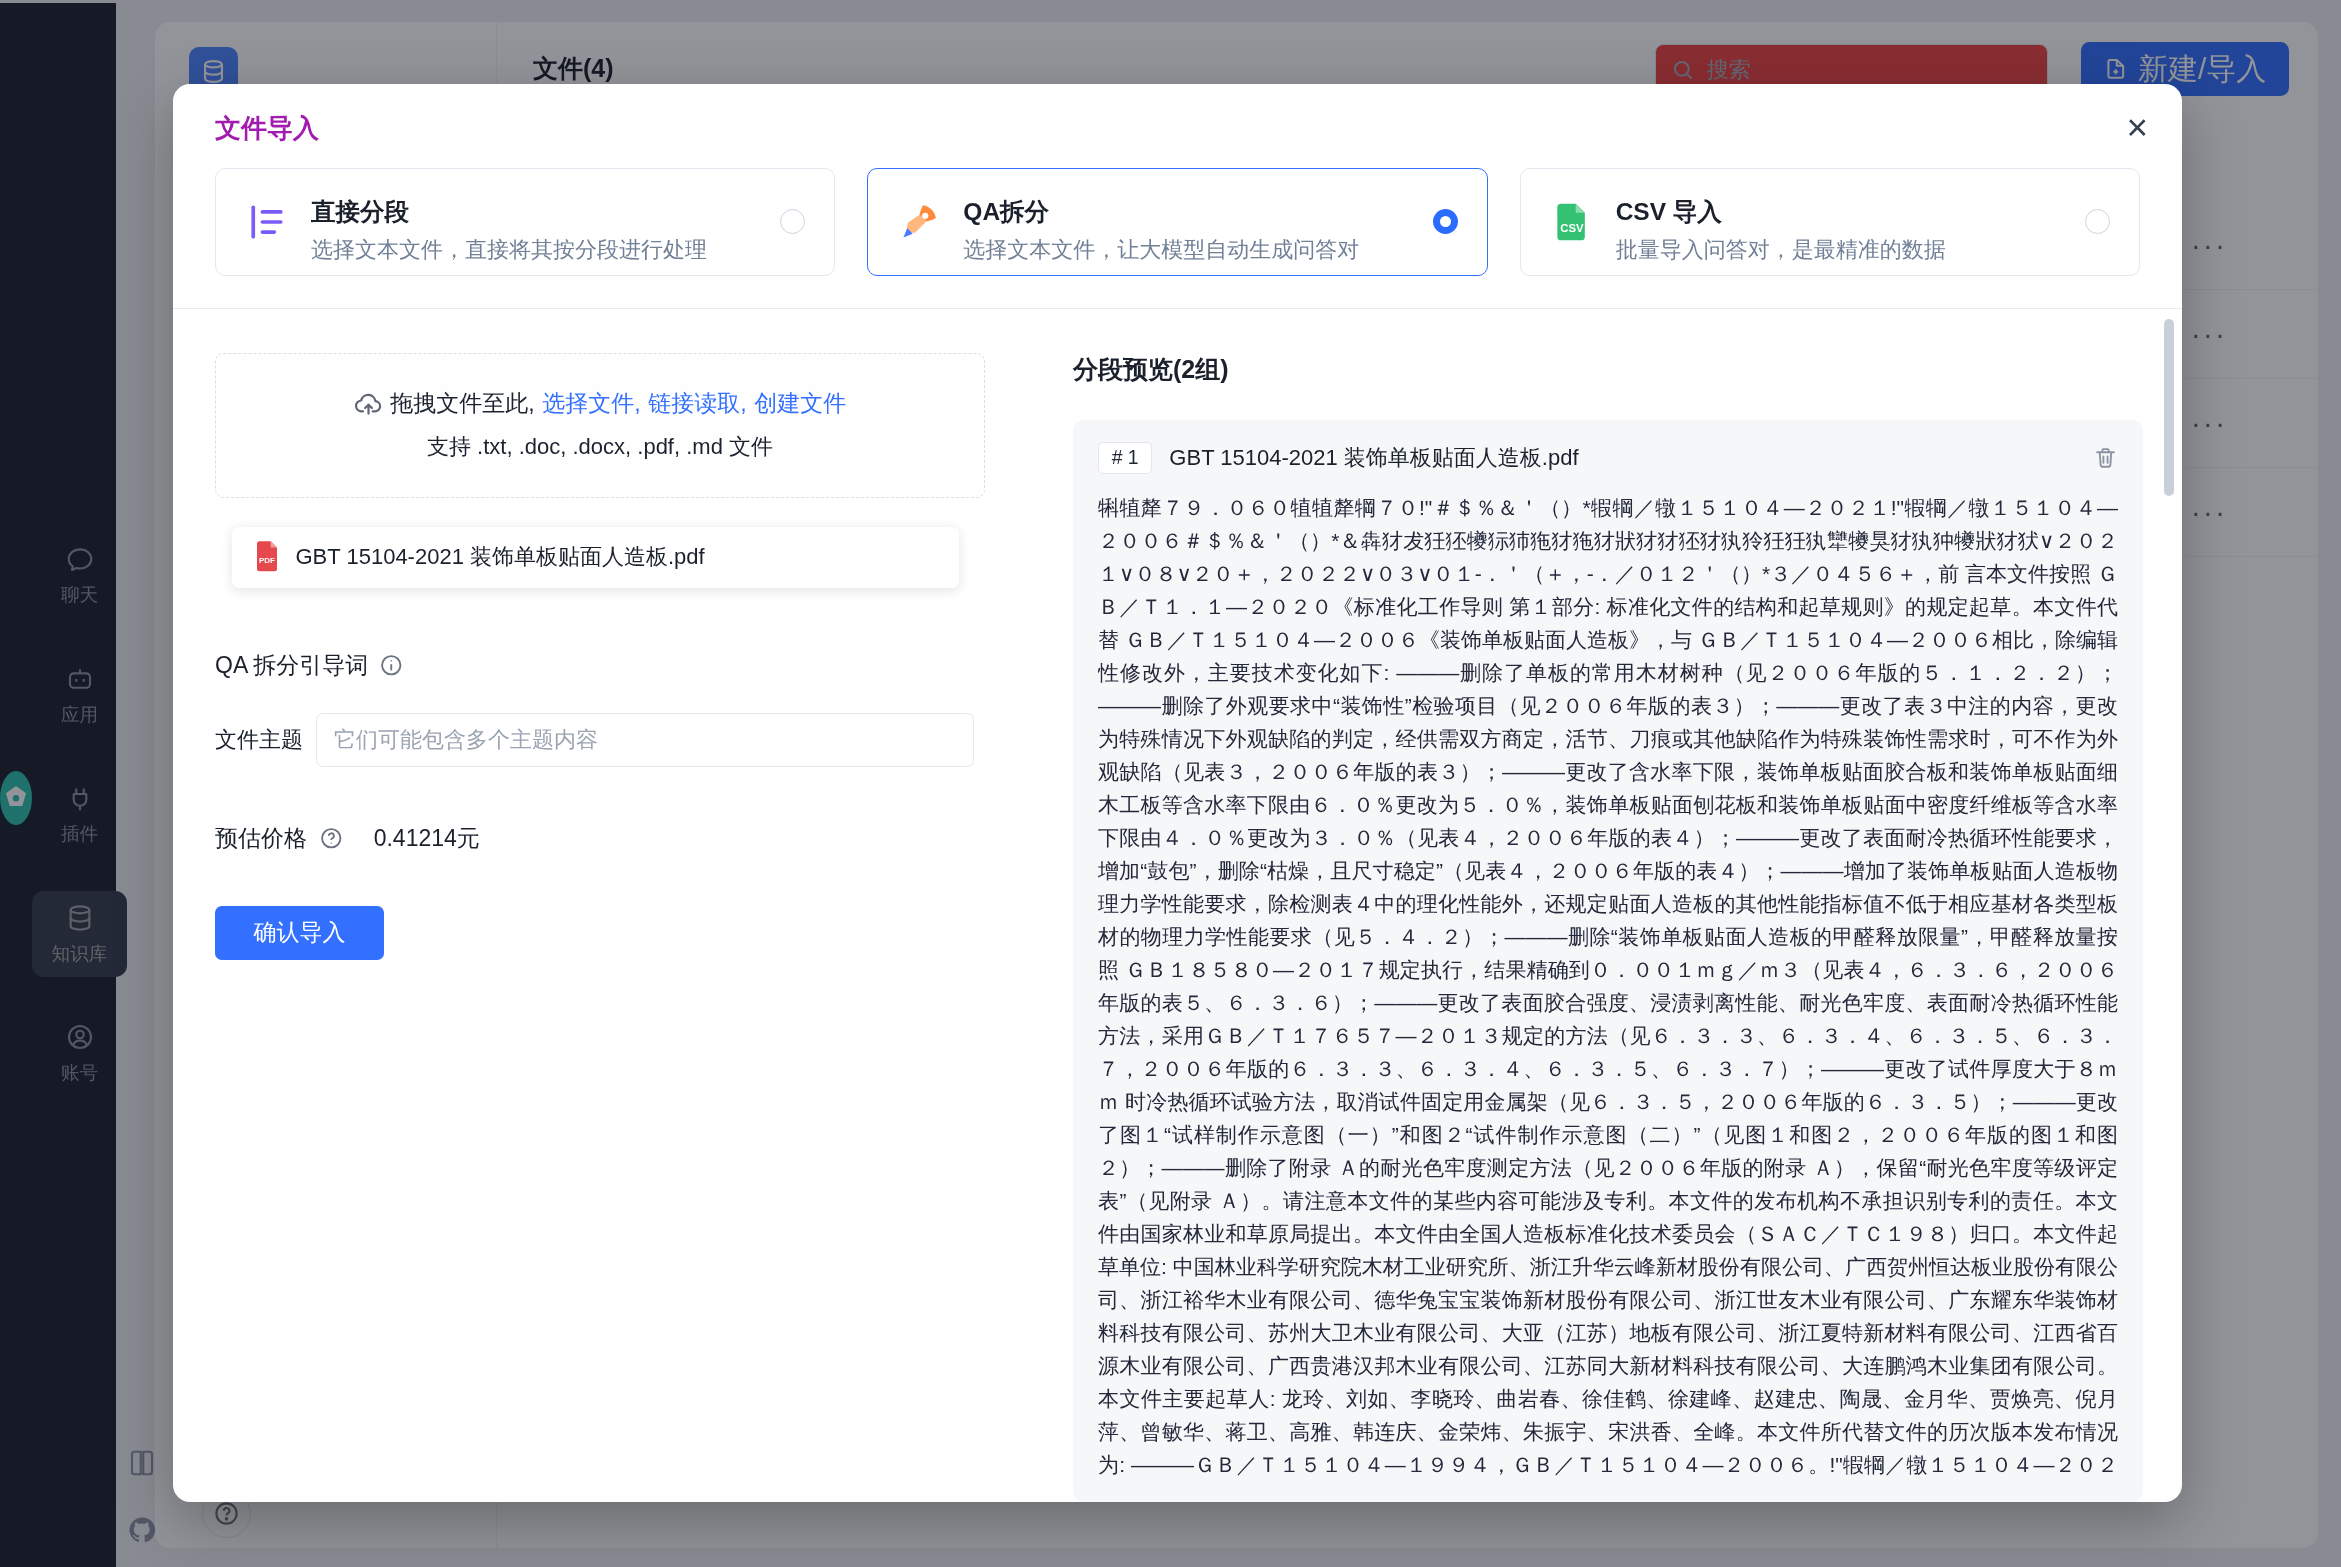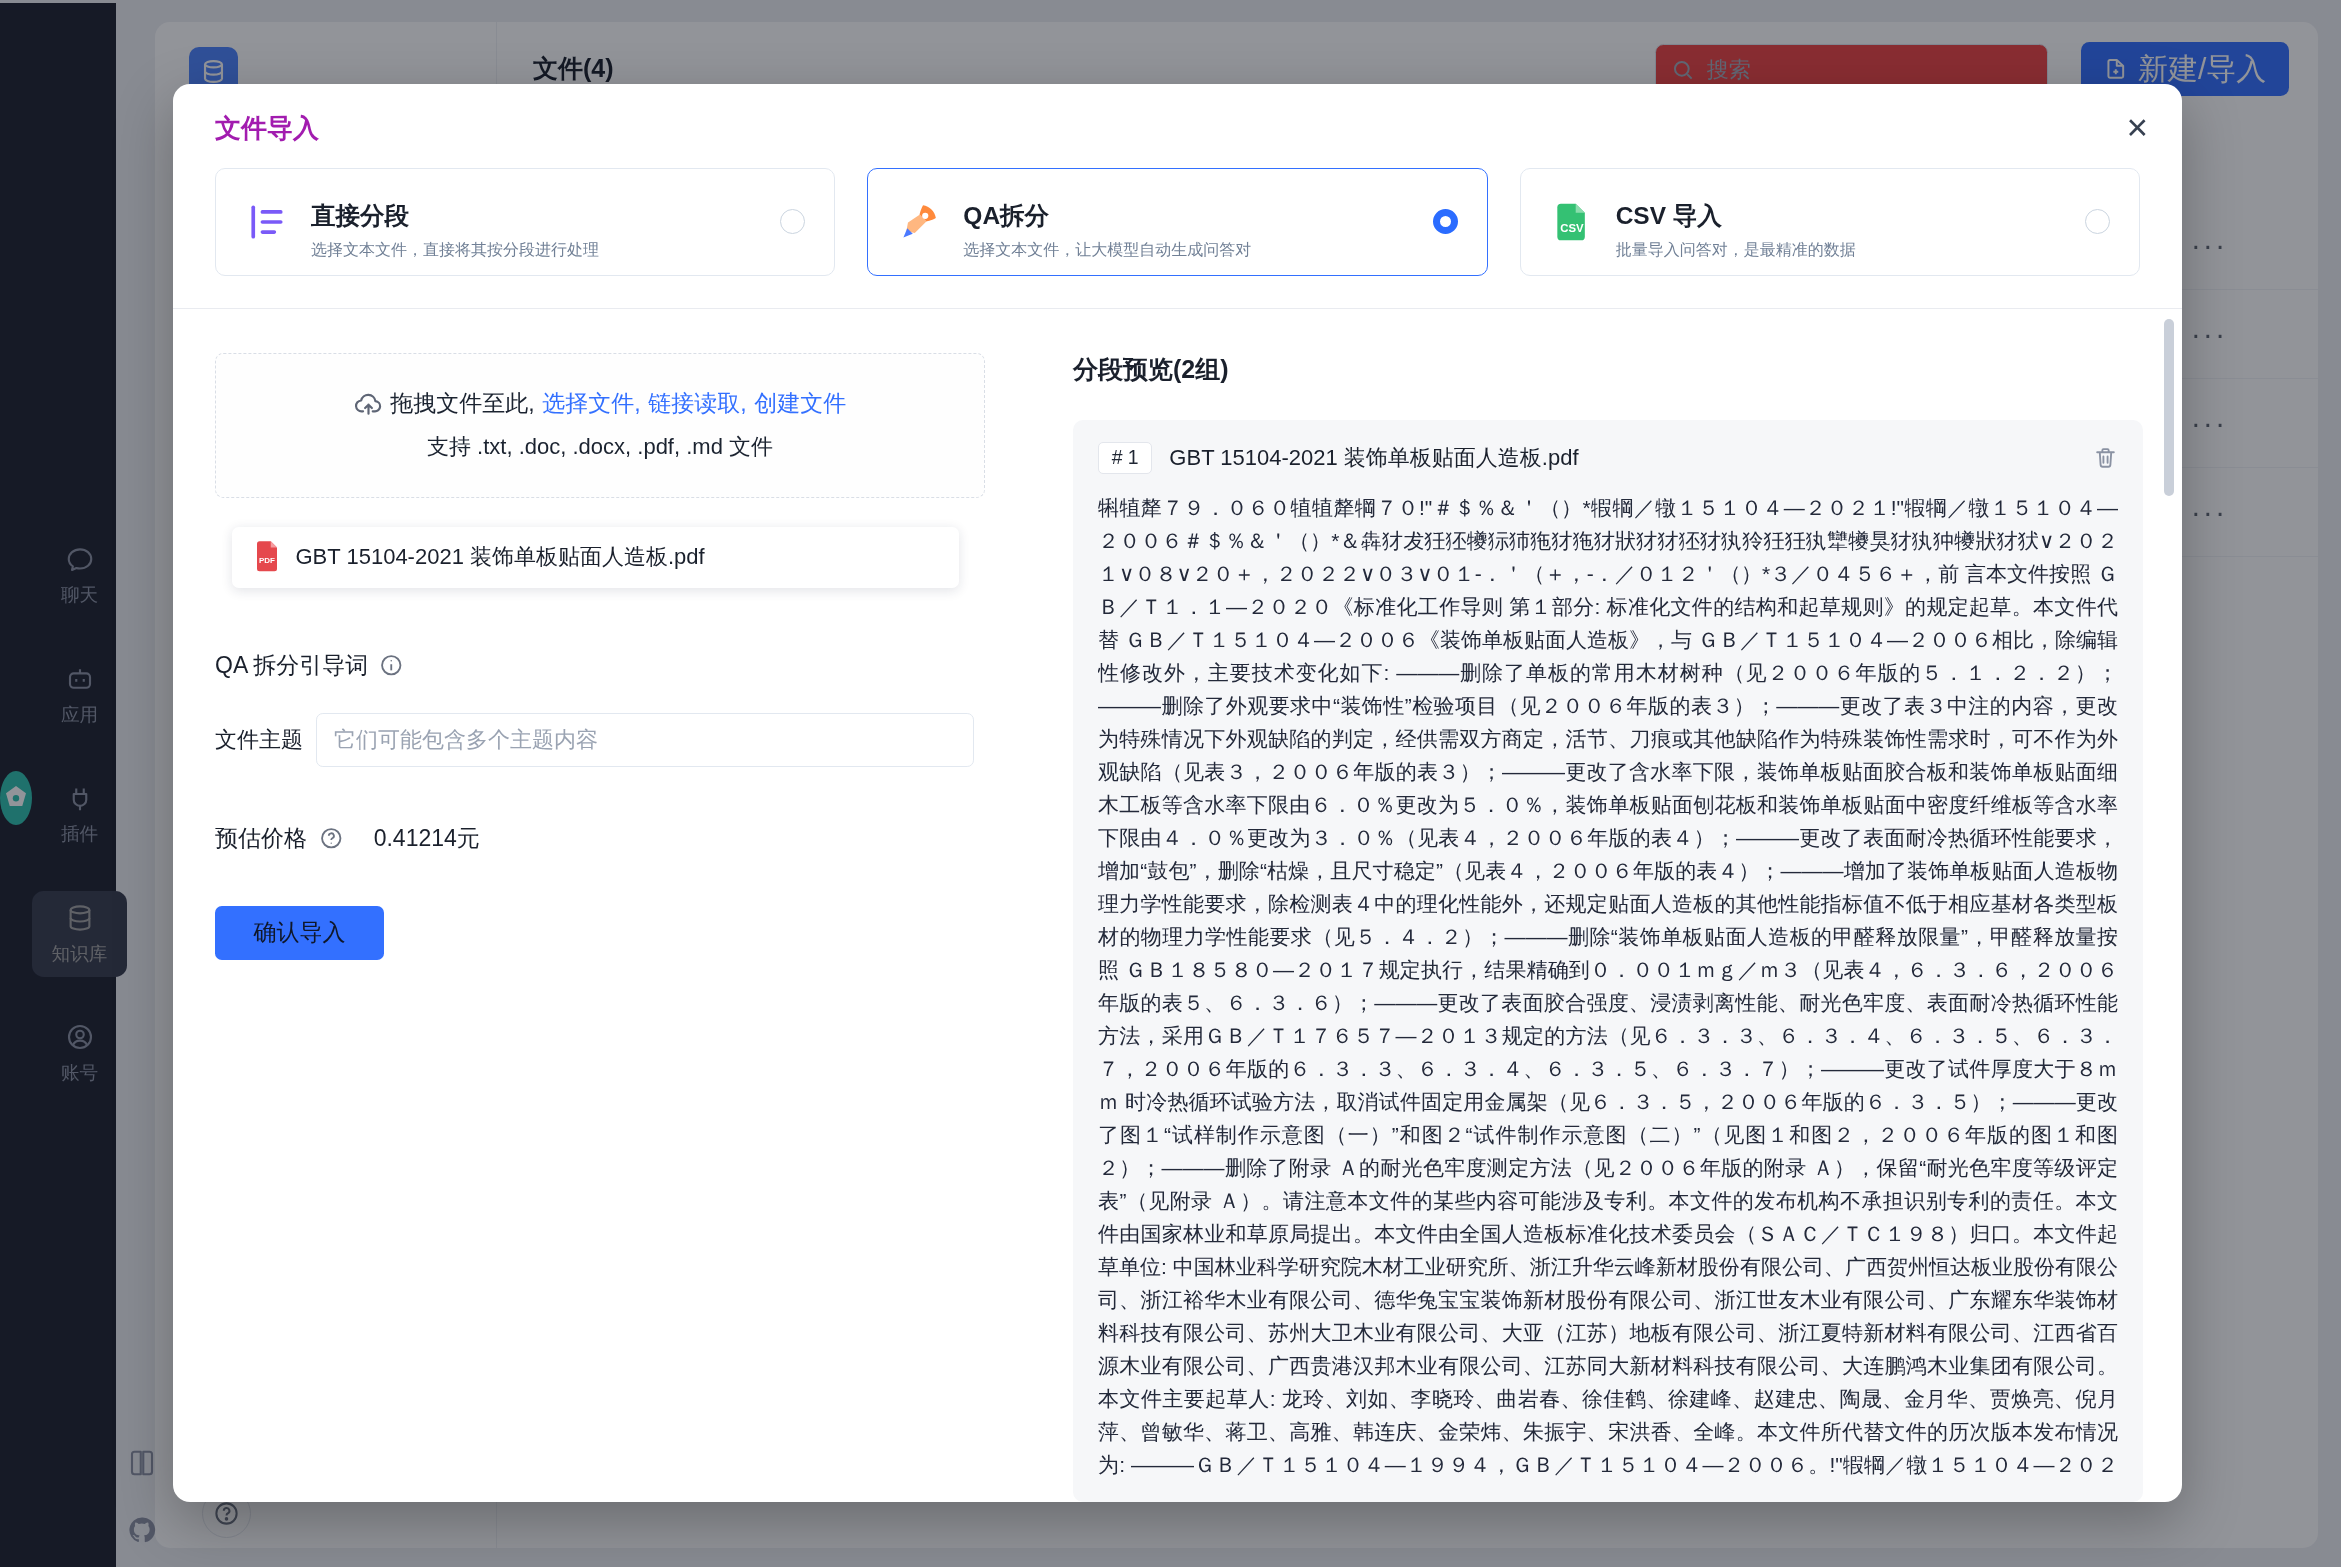--- a/index.html
+++ b/index.html
@@ -75,21 +75,21 @@
 
   .modes { display:flex; gap:32px; padding:3.4px 42px 32px; }
   .mode-card {
     flex:1; height:108px; border:1.7px solid #e2e8f0; border-radius:10px;
     display:flex; align-items:center; padding:0 29px; gap:22px; cursor:pointer; background:#fff;
   }
   .mode-card.selected { border-color:#3370ff; }
   .mode-icon { width:44px; height:44px; flex:none; }
   .mode-texts { flex:1; min-width:0; }
   .mode-title { font-size:24.5px; font-weight:700; color:#1a202c; margin-bottom:7.6px;margin-top:16px; }
-  .mode-desc { font-size:16px; color:#718096; white-space:nowrap; }
+  .mode-desc { font-size:22px; color:#718096; white-space:nowrap; }
   .radio { width:25px; height:25px; border-radius:50%; border:1.7px solid #cbd5e0; flex:none; background:#fff; }
   .radio.checked { border:7.6px solid #2b6cff; }
 
   .m-divider { height:0.8px; background:#e9ebf0; flex:none; }
 
   .m-body { flex:1; min-height:0; display:flex; gap:88px; padding:44px 39px 0 42px; overflow:hidden; }
   .left-col { width:770px; flex:none; }
 
   .dropzone {
     height:145px; border:1.7px dashed #d9dee6; border-radius:8.4px; background:#fefefe;
@@ -114,21 +114,21 @@
   .topic-input {
     width:658px; height:54px; border:0.8px solid #e2e8f0; border-radius:6.8px; padding:0 17px;
     font-size:22px; color:#1a202c; outline:none; font-family:inherit; background:#fff;
   }
   .topic-input::placeholder { color:#9aa3b2; }
 
   .price-row { margin-top:56px; display:flex; align-items:center; gap:11.8px; font-size:23px; color:#1a202c; }
   .price-value { margin-left:18.6px; }
 
   .confirm-btn {
-    margin-top:52px; width:169px; height:54px; background:#3370ff; color:#0f172a; font-size:23px;
+    margin-top:52px; width:169px; height:54px; background:#3370ff; color:#ffffff; font-size:23px;
     border:none; border-radius:6.8px; display:flex; align-items:center; justify-content:center;
     cursor:pointer; font-family:inherit;
   }
 
   .right-col { flex:1; min-width:0; display:flex; flex-direction:column; }
   .preview-title { font-size:25px; font-weight:700; color:#1a202c; }
   .chunk-card {
     margin-top:34px; background:#f6f7f9; border-radius:10px; padding:22px 25px;
     flex:1; display:flex; flex-direction:column; min-height:0;
   }

